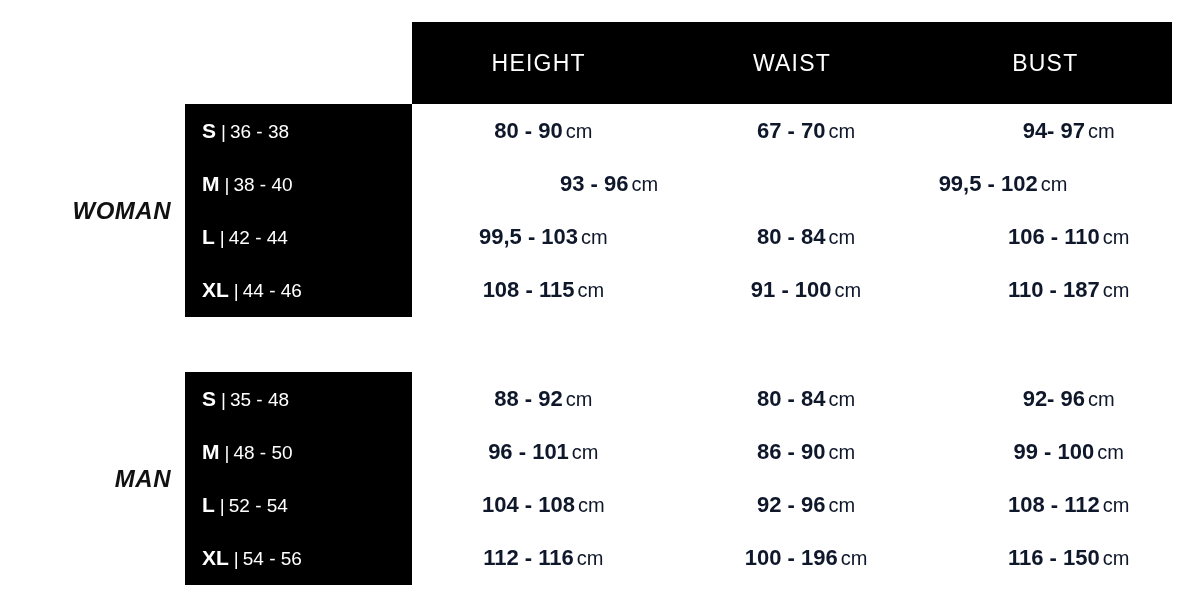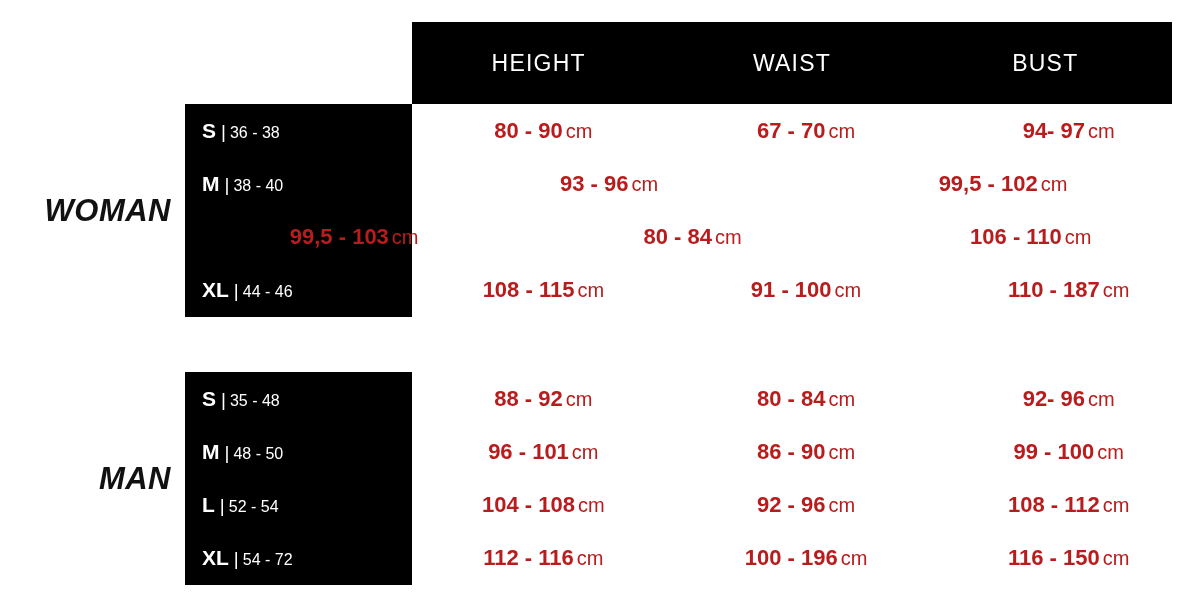--- a/index.html
+++ b/index.html
@@ -55,21 +55,21 @@
     top: 0;
     width: 185px;
     height: 100%;
     display: flex;
     align-items: center;
     justify-content: flex-end;
     padding-right: 14px;
     box-sizing: border-box;
   }
   .group-label span {
-    font-size: 31px;
+    font-size: 24px;
     font-weight: bold;
     font-style: italic;
     letter-spacing: 0.5px;
     color: #111111;
   }
 
   
   .size-col {
     position: absolute;
     left: 185px;
@@ -104,28 +104,28 @@
   .size-cell .sz {
     font-weight: bold;
     font-size: 21px;
   }
   .size-cell .bar {
     font-weight: 400;
     padding: 0 4px 0 5px;
   }
   .size-cell .eu {
     font-weight: 400;
-    font-size: 16px;
+    font-size: 19px;
   }
 
   .meas-cell {
     flex: 1 1 0;
     text-align: center;
     font-size: 21px;
-    color: #b91c1c;
+    color: #0f172a;
     white-space: nowrap;
   }
   .meas-cell .val {
     font-weight: bold;
     font-size: 22px;
   }
   .meas-cell .unit {
     font-weight: 400;
     font-size: 20px;
     padding-left: 3px;
@@ -170,20 +170,23 @@
         </div>
         <div class="meas-cell">
           <span class="val">93 - 96</span><span class="unit">cm</span>
         </div>
         <div class="meas-cell">
           <span class="val">99,5 - 102</span><span class="unit">cm</span>
         </div>
       </div>
 
       <div class="row">
+        <div class="size-cell">
+          <span class="sz">L</span><span class="bar">|</span><span class="eu">42 - 44</span>
+        </div>
         <div class="meas-cell">
           <span class="val">99,5 - 103</span><span class="unit">cm</span>
         </div>
         <div class="meas-cell">
           <span class="val">80 - 84</span><span class="unit">cm</span>
         </div>
         <div class="meas-cell">
           <span class="val">106 - 110</span><span class="unit">cm</span>
         </div>
       </div>
@@ -253,21 +256,21 @@
         <div class="meas-cell">
           <span class="val">92 - 96</span><span class="unit">cm</span>
         </div>
         <div class="meas-cell">
           <span class="val">108 - 112</span><span class="unit">cm</span>
         </div>
       </div>
 
       <div class="row">
         <div class="size-cell">
-          <span class="sz">XL</span><span class="bar">|</span><span class="eu">54 - 72</span>
+          <span class="sz">XL</span><span class="bar">|</span><span class="eu">54 - 56</span>
         </div>
         <div class="meas-cell">
           <span class="val">112 - 116</span><span class="unit">cm</span>
         </div>
         <div class="meas-cell">
           <span class="val">100 - 196</span><span class="unit">cm</span>
         </div>
         <div class="meas-cell">
           <span class="val">116 - 150</span><span class="unit">cm</span>
         </div>

